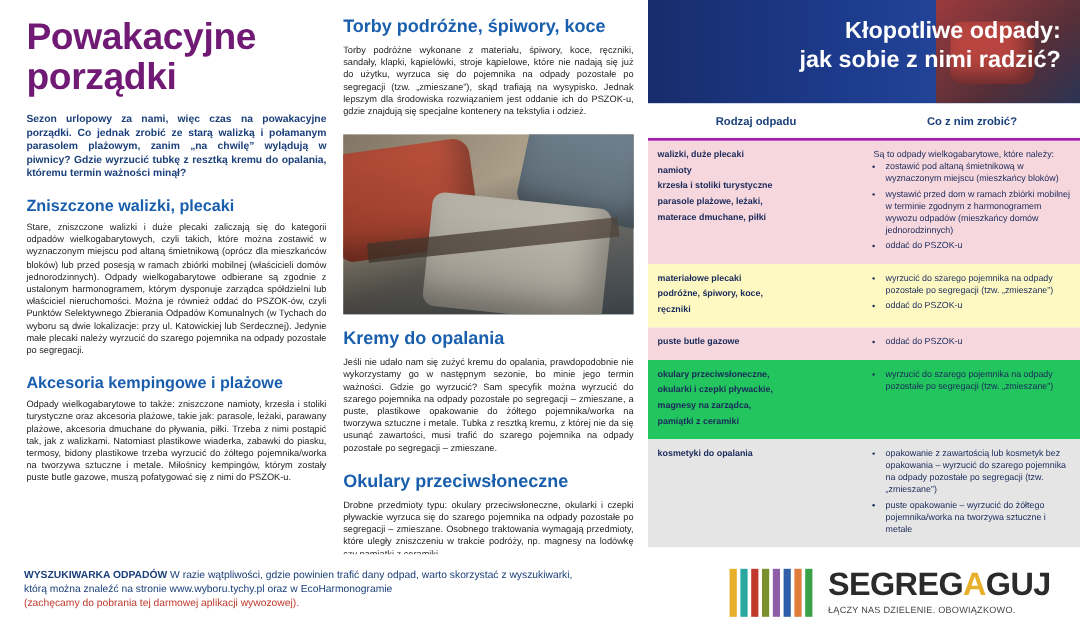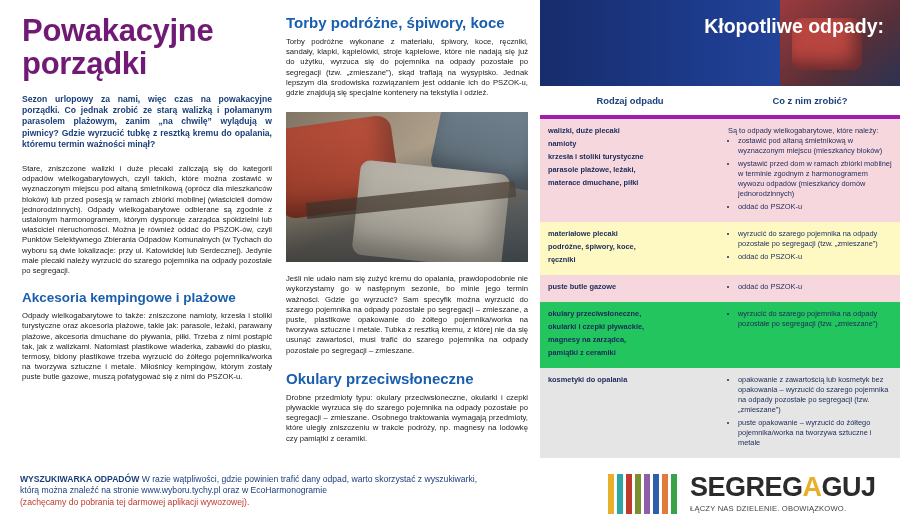--- a/index.html
+++ b/index.html
@@ -62,21 +62,21 @@
   .right-hero h2{
     position:relative;margin:0;padding:14px 16px 0 16px;color:#ffffff;
     font-size:19.5px;line-height:24px;font-weight:bold;text-align:right;
   }
   .right-hero h2 .l2{font-weight:bold;}
   table.waste{
     width:360px;border-collapse:collapse;table-layout:fixed;
   }
   table.waste th{
     background:#ffffff;color:#1a3f7a;font-size:9.4px;font-weight:bold;text-align:center;
-    padding:9px 4px;border-bottom:4px solid #a21caf;
+    padding:9px 4px;border-bottom:2px solid #a21caf;
   }
   table.waste td{
     vertical-align:top;font-size:7.4px;line-height:10px;color:#1a2a5a;padding:7px 8px;
   }
   td.c1{width:140px;color:#1a3f7a;font-weight:bold;}
   td.c2{width:220px;color:#1a2a5a;}
   tr.r-pink td{background:#f6d7dd;}
   tr.r-blue td{background:#fef9c3;}
   tr.r-pink2 td{background:#f6d7dd;}
   tr.r-blue2 td{background:#22c55e;}
@@ -111,49 +111,52 @@
 </style>
 </head>
 <body>
 
 <div class="page">
 
   <div class="col-left">
     <h1 class="main-title">Powakacyjne porządki</h1>
     <p class="lead">Sezon urlopowy za nami, więc czas na powakacyjne porządki. Co jednak zrobić ze starą walizką i połamanym parasolem plażowym, zanim „na chwilę” wylądują w piwnicy? Gdzie wyrzucić tubkę z resztką kremu do opalania, któremu termin ważności minął?</p>
 
+    <h3 class="sec-head">Zniszczone walizki, plecaki</h3>
     <p class="body-text">Stare, zniszczone walizki i duże plecaki zaliczają się do kategorii odpadów wielkogabarytowych, czyli takich, które można zostawić w wyznaczonym miejscu pod altaną śmietnikową (oprócz dla mieszkańców bloków) lub przed posesją w ramach zbiórki mobilnej (właścicieli domów jednorodzinnych). Odpady wielkogabarytowe odbierane są zgodnie z ustalonym harmonogramem, którym dysponuje zarządca spółdzielni lub właściciel nieruchomości. Można je również oddać do PSZOK-ów, czyli Punktów Selektywnego Zbierania Odpadów Komunalnych (w Tychach do wyboru są dwie lokalizacje: przy ul. Katowickiej lub Serdecznej). Jedynie małe plecaki należy wyrzucić do szarego pojemnika na odpady pozostałe po segregacji.</p>
 
     <h3 class="sec-head">Akcesoria kempingowe i plażowe</h3>
     <p class="body-text">Odpady wielkogabarytowe to także: zniszczone namioty, krzesła i stoliki turystyczne oraz akcesoria plażowe, takie jak: parasole, leżaki, parawany plażowe, akcesoria dmuchane do pływania, piłki. Trzeba z nimi postąpić tak, jak z walizkami. Natomiast plastikowe wiaderka, zabawki do piasku, termosy, bidony plastikowe trzeba wyrzucić do żółtego pojemnika/worka na tworzywa sztuczne i metale. Miłośnicy kempingów, którym zostały puste butle gazowe, muszą pofatygować się z nimi do PSZOK-u.</p>
   </div>
 
   <div class="col-mid">
     <h3 class="mid-head">Torby podróżne, śpiwory, koce</h3>
     <p class="body-text">Torby podróżne wykonane z materiału, śpiwory, koce, ręczniki, sandały, klapki, kąpielówki, stroje kąpielowe, które nie nadają się już do użytku, wyrzuca się do pojemnika na odpady pozostałe po segregacji (tzw. „zmieszane”), skąd trafiają na wysypisko. Jednak lepszym dla środowiska rozwiązaniem jest oddanie ich do PSZOK-u, gdzie znajdują się specjalne kontenery na tekstylia i odzież.</p>
 
     <div class="photo">
       <div class="bag1"></div>
       <div class="bag3"></div>
       <div class="bag2"></div>
       <div class="strap"></div>
       <div class="shade"></div>
     </div>
 
+    <h3 class="mid-head">Kremy do opalania</h3>
     <p class="body-text">Jeśli nie udało nam się zużyć kremu do opalania, prawdopodobnie nie wykorzystamy go w następnym sezonie, bo minie jego termin ważności. Gdzie go wyrzucić? Sam specyfik można wyrzucić do szarego pojemnika na odpady pozostałe po segregacji – zmieszane, a puste, plastikowe opakowanie do żółtego pojemnika/worka na tworzywa sztuczne i metale. Tubka z resztką kremu, z której nie da się usunąć zawartości, musi trafić do szarego pojemnika na odpady pozostałe po segregacji – zmieszane.</p>
 
     <h3 class="mid-head">Okulary przeciwsłoneczne</h3>
     <p class="body-text">Drobne przedmioty typu: okulary przeciwsłoneczne, okularki i czepki pływackie wyrzuca się do szarego pojemnika na odpady pozostałe po segregacji – zmieszane. Osobnego traktowania wymagają przedmioty, które uległy zniszczeniu w trakcie podróży, np. magnesy na lodówkę czy pamiątki z ceramiki.</p>
   </div>
 
   <div class="col-right">
     <div class="right-hero">
       <div class="hpic"></div>
       <h2>
         <span>Kłopotliwe odpady:</span><br>
+        <span class="l2">jak sobie z nimi radzić?</span>
       </h2>
     </div>
 
     <table class="waste">
       <thead>
         <tr>
           <th>Rodzaj odpadu</th>
           <th>Co z nim zrobić?</th>
         </tr>
       </thead>

